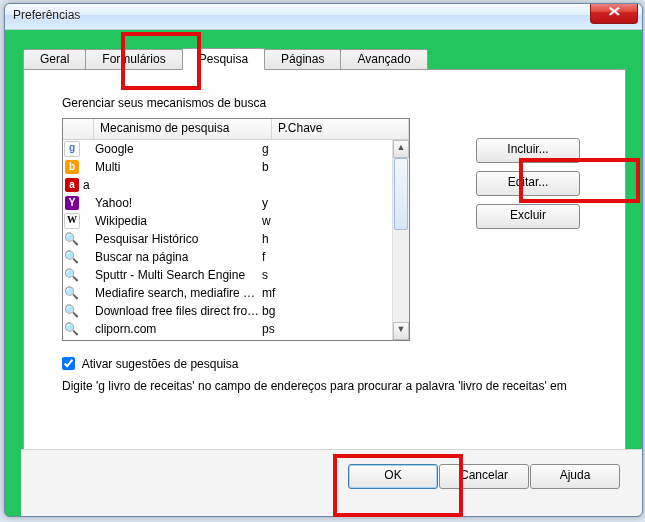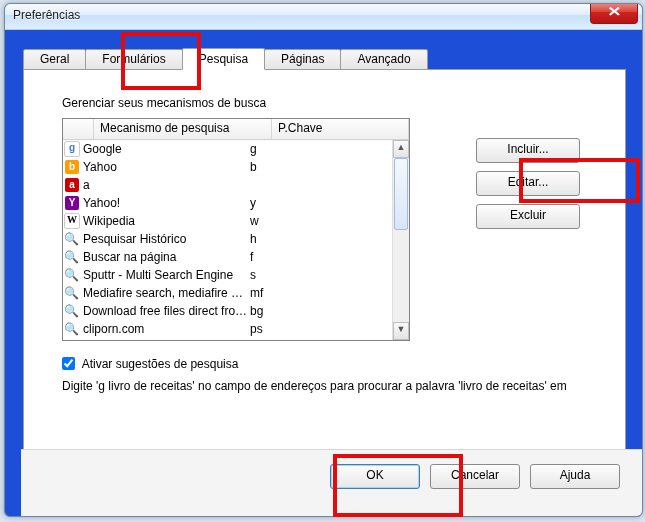--- a/index.html
+++ b/index.html
@@ -1,17 +1,17 @@
 <!DOCTYPE html>
 <html><head>
 <meta charset="utf-8">
 <style>
   html,body{margin:0;padding:0;font-family:"Segoe UI",Tahoma,sans-serif;font-size:12px;color:#000;background:#dce6f2;}
   body{width:645px;height:522px;overflow:hidden;position:relative;}
-  .window{position:absolute;left:4px;top:3px;width:637px;height:512px;background:#1d4ed8;border:1px solid #6b8aab;border-radius:6px;box-shadow:0 0 6px rgba(0,0,0,0.3);overflow:hidden;}
+  .window{position:absolute;left:4px;top:3px;width:637px;height:512px;background:#22c55e;border:1px solid #6b8aab;border-radius:6px;box-shadow:0 0 6px rgba(0,0,0,0.3);overflow:hidden;}
   .titlebar{height:25px;background:linear-gradient(#f7fbff,#dfeefc 45%,#c9e1fb 46%,#dceffe);border-bottom:1px solid #b8cde2;position:relative;}
   .titlebar .title{position:absolute;left:8px;top:4px;color:#1a1a1a;text-shadow:0 1px #fff;}
   .close-btn{position:absolute;right:4px;top:-1px;width:46px;height:20px;background:linear-gradient(#e88,#d43 45%,#c22 46%,#b11);border:1px solid #8a1a1a;border-top:none;border-radius:0 0 4px 4px;color:#fff;text-align:center;line-height:18px;font-weight:bold;font-size:13px;}
   .close-btn span{display:inline-block;transform:scaleX(1.3);}
   .tab-area{position:absolute;left:18px;top:44px;right:16px;bottom:54px;}
   .tabs{position:relative;height:22px;z-index:2;}
   .tab{float:left;height:20px;padding:0 16px;line-height:20px;border:1px solid #9c9c9c;background:linear-gradient(#fdfdfd,#ececec);border-bottom:1px solid #fff;margin-right:-1px;border-radius:2px 2px 0 0;cursor:pointer;}
   .tab.inactive{background:linear-gradient(#f6f6f6,#e6e6e6);border-bottom:1px solid #9c9c9c;position:relative;top:1px;height:19px;line-height:19px;}
   .tab.active{background:#fff;position:relative;z-index:3;}
   .tab-panel{position:absolute;left:0;top:21px;right:0;bottom:0;border:1px solid #9c9c9c;background:#fff;padding:26px 30px 12px 38px;}
@@ -19,31 +19,31 @@
   .list-box{display:flex;width:390px;}
   .list{width:346px;height:221px;border:1px solid #838383;overflow:hidden;position:relative;background:#fff;}
   .list-header{display:flex;height:20px;border-bottom:1px solid #d0d0d0;background:linear-gradient(#fdfdfd,#efefef);font-size:12px;}
   .list-header .col{padding:2px 6px;border-right:1px solid #d6d6d6;}
   .col-sp{width:18px;flex:0 0 18px;}
   .col-name{width:165px;flex:0 0 165px;}
   .col-key{flex:1;}
   .list-body{position:absolute;left:0;top:21px;right:16px;bottom:0;overflow:hidden;}
   .row{display:flex;height:18px;line-height:18px;white-space:nowrap;}
   .ic{width:18px;flex:0 0 18px;display:flex;align-items:center;justify-content:center;}
-  .nm{width:165px;flex:0 0 165px;padding-left:2px;overflow:hidden;text-overflow:ellipsis;}
+  .nm{width:165px;flex:0 0 165px;padding-left:14px;overflow:hidden;text-overflow:ellipsis;}
   .ky{flex:1;padding-left:2px;}
   .scroll{position:absolute;right:0;top:21px;bottom:0;width:16px;background:#f0f0f0;border-left:1px solid #dedede;}
   .scroll .arrow{height:16px;background:linear-gradient(#fafafa,#e4e4e4);border:1px solid #bfbfbf;margin:0;text-align:center;line-height:13px;color:#555;font-size:9px;}
   .scroll .thumb{position:absolute;left:1px;right:1px;top:18px;height:70px;background:linear-gradient(#f4f8fd,#d7e7f8);border:1px solid #a4badb;border-radius:2px;}
   .scroll .arrow.dn{position:absolute;bottom:0;left:0;right:0;}
   .side-btns{position:absolute;left:452px;top:68px;display:flex;flex-direction:column;gap:8px;}
   .btn{width:102px;height:23px;border:1px solid #8a8a8a;background:linear-gradient(#fdfdfd,#e7e7e7);border-radius:3px;text-align:center;line-height:21px;cursor:pointer;}
   .chk-row{margin-top:16px;}
   .hint{margin-top:8px;}
-  .bottom-bar{position:absolute;left:16px;right:0;bottom:0;height:52px;padding:14px 22px 0 0;display:flex;justify-content:flex-end;gap:10px;background:#f4f4f4;border-top:1px solid #d6d6d6;}
+  .bottom-bar{position:absolute;left:16px;right:0;bottom:0;height:52px;padding:14px 22px 0 0;display:flex;justify-content:flex-end;gap:1px;background:#f4f4f4;border-top:1px solid #d6d6d6;}
   .bottom-bar .btn{width:88px;}
   .btn.default{border:1px solid #3c7fb1;box-shadow:inset 0 0 0 1px #a6d2f5;}
   .hl{position:absolute;border:4px solid #e30b0b;pointer-events:none;z-index:50;}
   .hl1{left:121px;top:32px;width:72px;height:50px;}
   .hl2{left:519px;top:158px;width:113px;height:37px;}
   .hl3{left:333px;top:454px;width:122px;height:55px;}
   input[type=checkbox]{vertical-align:-2px;margin:0 4px 0 0;}
   
   .ico-box{width:14px;height:14px;display:inline-block;border-radius:2px;font-size:10px;line-height:14px;text-align:center;color:#fff;font-weight:bold;}
   .ico-g{background:#fff;border:1px solid #ccc;color:#3b7bd6;border-radius:2px;line-height:12px;}
@@ -87,21 +87,21 @@
                 <div class="ic">
                   <span class="ico-box ico-g">g</span>
                 </div>
                 <div class="nm">Google</div>
                 <div class="ky">g</div>
               </div>
               <div class="row">
                 <div class="ic">
                   <span class="ico-box ico-bing">b</span>
                 </div>
-                <div class="nm">Yahoo</div>
+                <div class="nm">Multi</div>
                 <div class="ky">b</div>
               </div>
               <div class="row">
                 <div class="ic">
                   <span class="ico-box ico-ask">a</span>
                 </div>
                 <div class="ky">a</div>
               </div>
               <div class="row">
                 <div class="ic">

